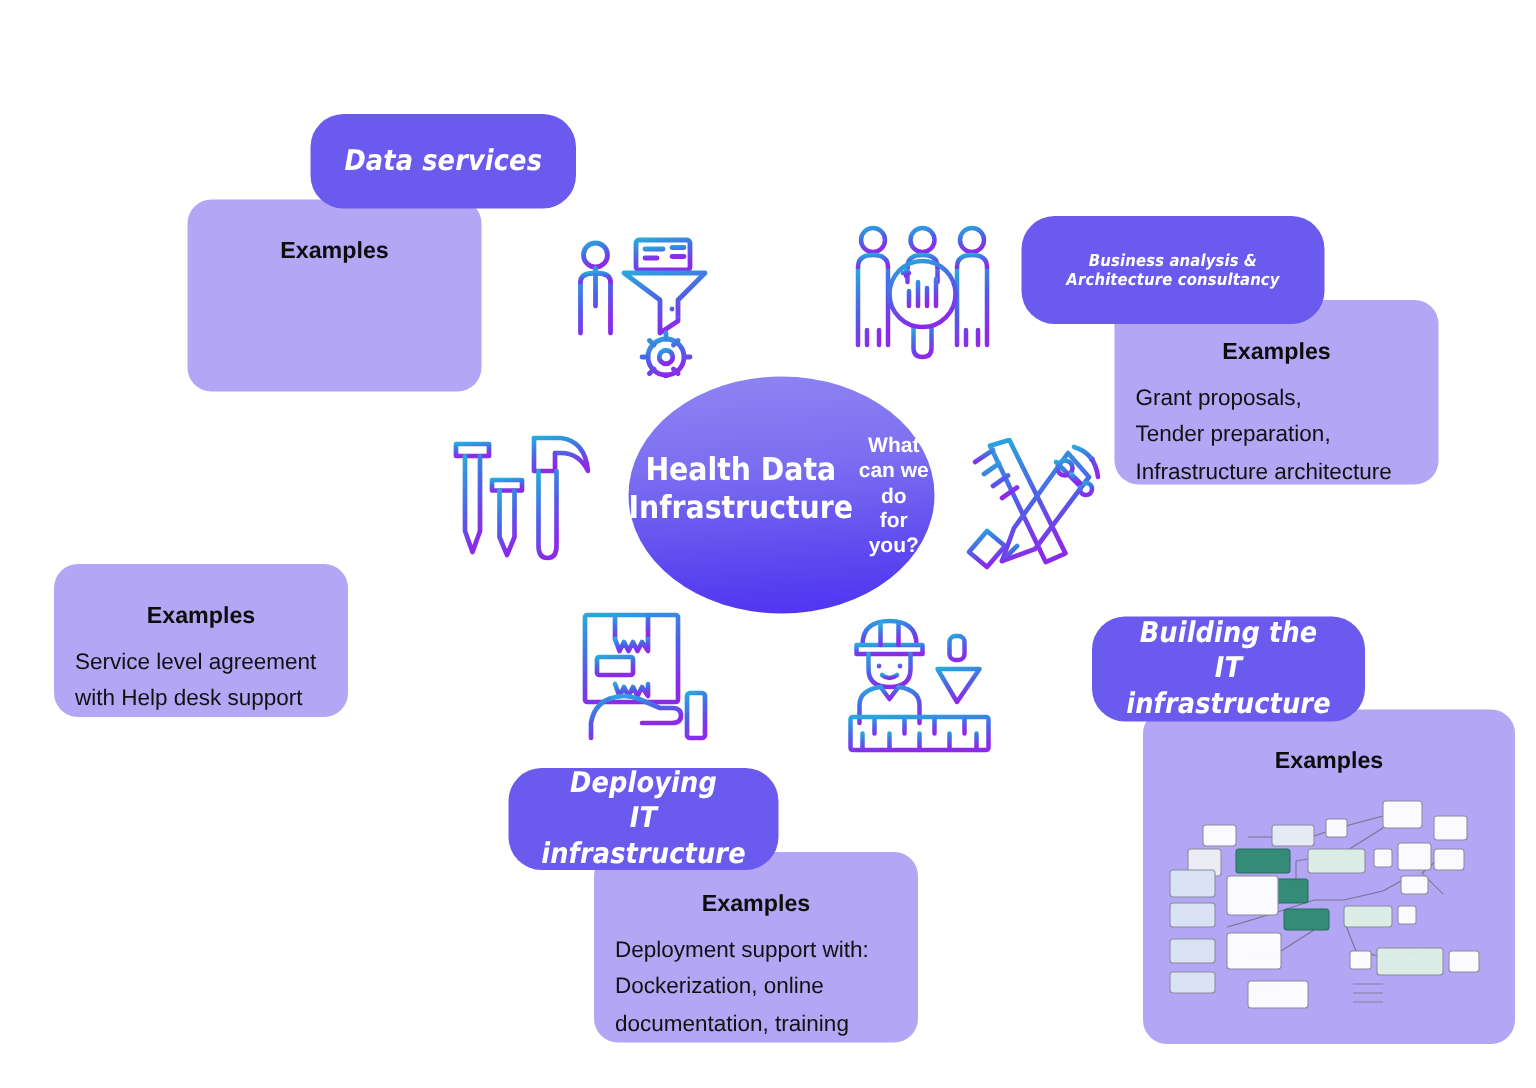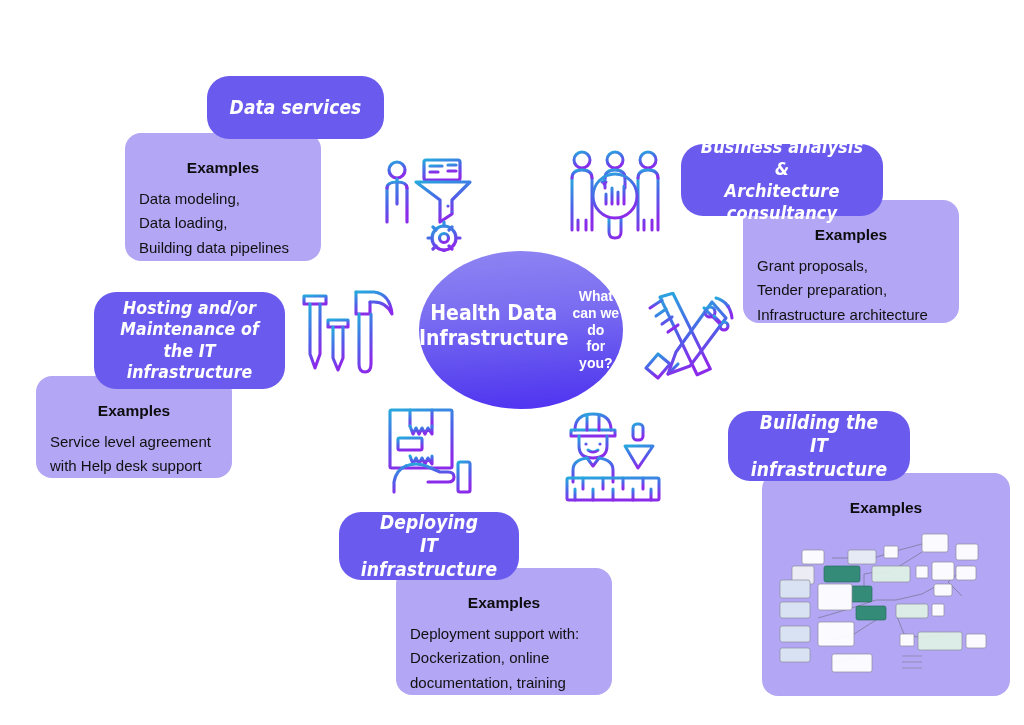--- a/index.html
+++ b/index.html
@@ -123,48 +123,40 @@
 
   <div id="center-ellipse">
     <div id="center-title">Health Data
 Infrastructure</div>
     <div id="center-sub">What can we do
 for you?</div>
   </div>
 
   <div class="example-card" style="left:125px; top:133px; width:196px; height:128px;">
     <span class="example-title">Examples</span>
-    <span class="example-body">Data modeling,
-Data loading,
-Building data pipelines</span>
   </div>
   <div class="header-card" style="left:207px; top:76px; width:177px; height:63px;">
     <span>Data services</span>
   </div>
 
   <div class="example-card" style="left:743px; top:200px; width:216px; height:123px;">
     <span class="example-title">Examples</span>
     <span class="example-body">Grant proposals,
 Tender preparation,
 Infrastructure architecture</span>
   </div>
-  <div class="header-card" style="left:681px; top:144px; width:202px; height:72px; font-size:18px;">
+  <div class="header-card" style="left:681px; top:144px; width:202px; height:72px; font-size:11px;">
     <span>Business analysis &amp;
 Architecture consultancy</span>
   </div>
 
   <div class="example-card" style="left:36px; top:376px; width:196px; height:102px;">
     <span class="example-title">Examples</span>
     <span class="example-body">Service level agreement
 with Help desk support</span>
-  </div>
-  <div class="header-card" style="left:94px; top:292px; width:191px; height:97px; font-size:17.5px;">
-    <span>Hosting and/or
-Maintenance of the  IT
-infrastructure</span>
   </div>
 
   <div class="example-card" style="left:396px; top:568px; width:216px; height:127px;">
     <span class="example-title">Examples</span>
     <span class="example-body">Deployment support with:
 Dockerization,  online
 documentation, training</span>
   </div>
   <div class="header-card" style="left:339px; top:512px; width:180px; height:68px;">
     <span>Deploying

